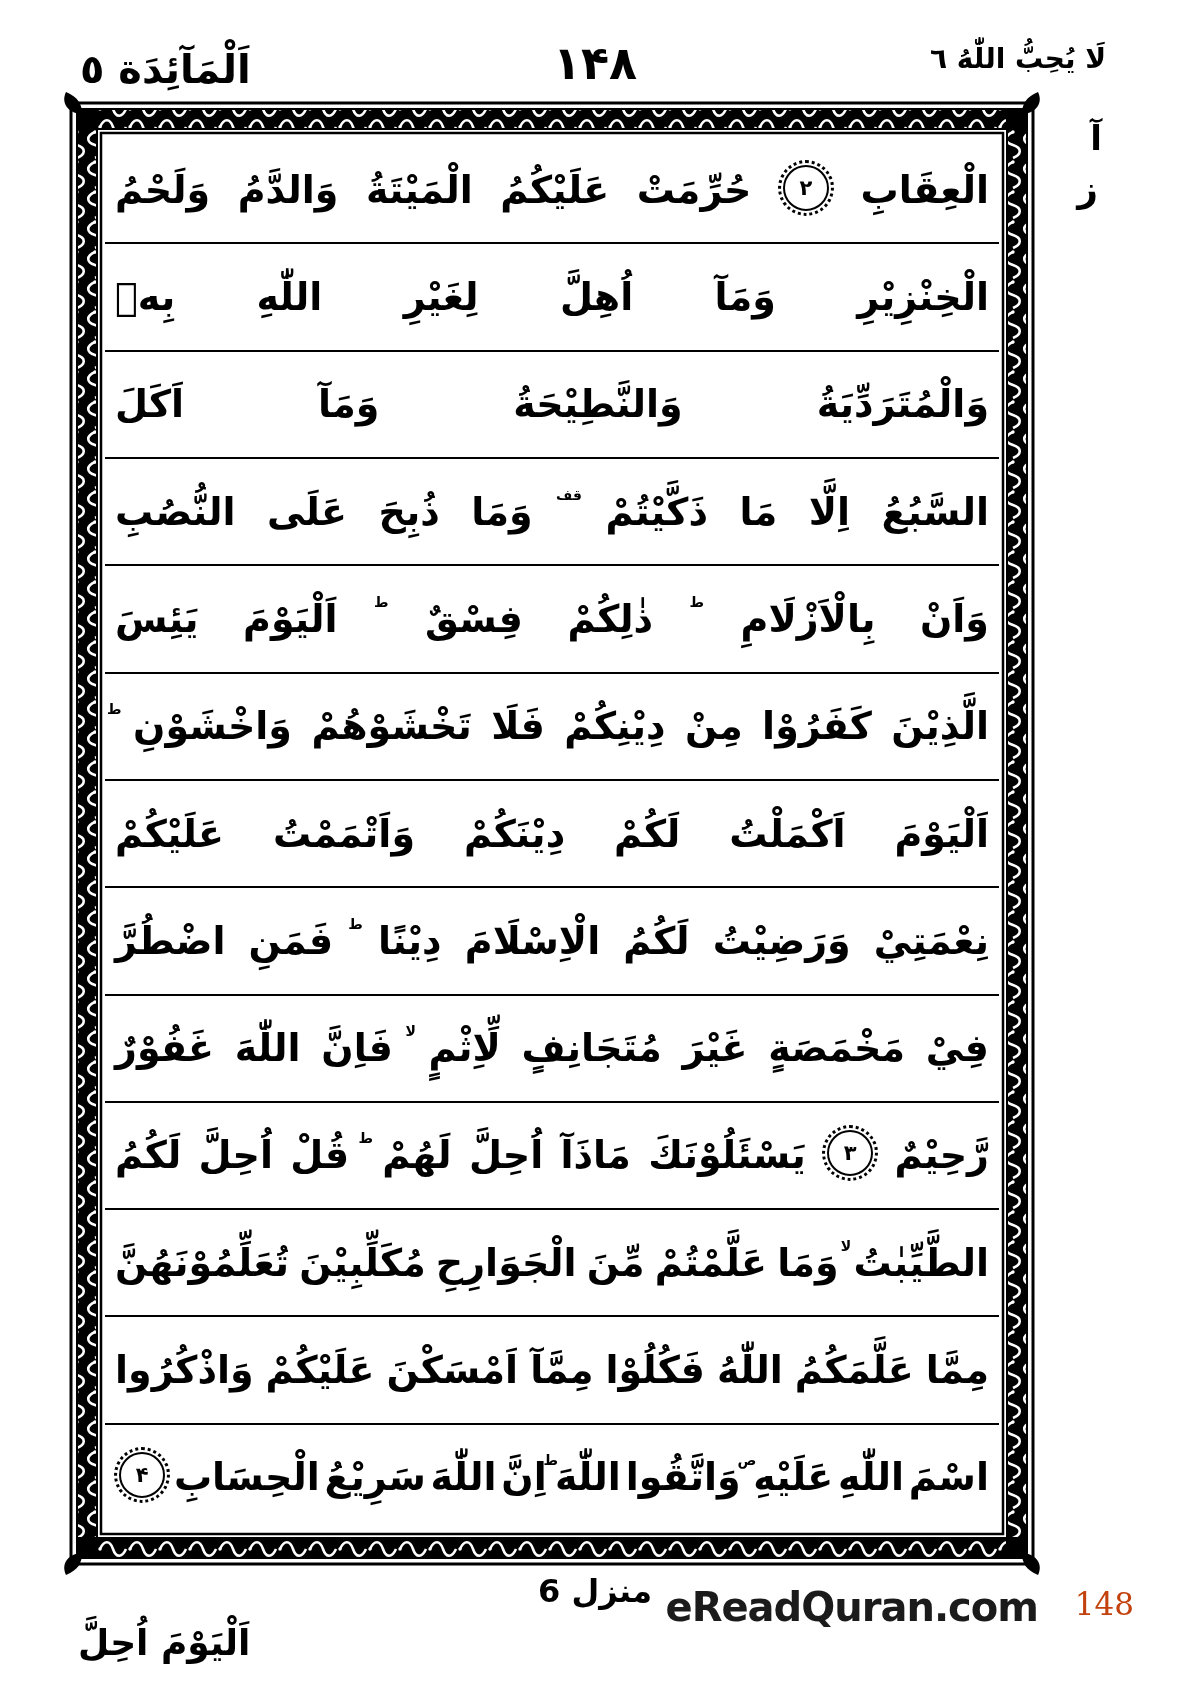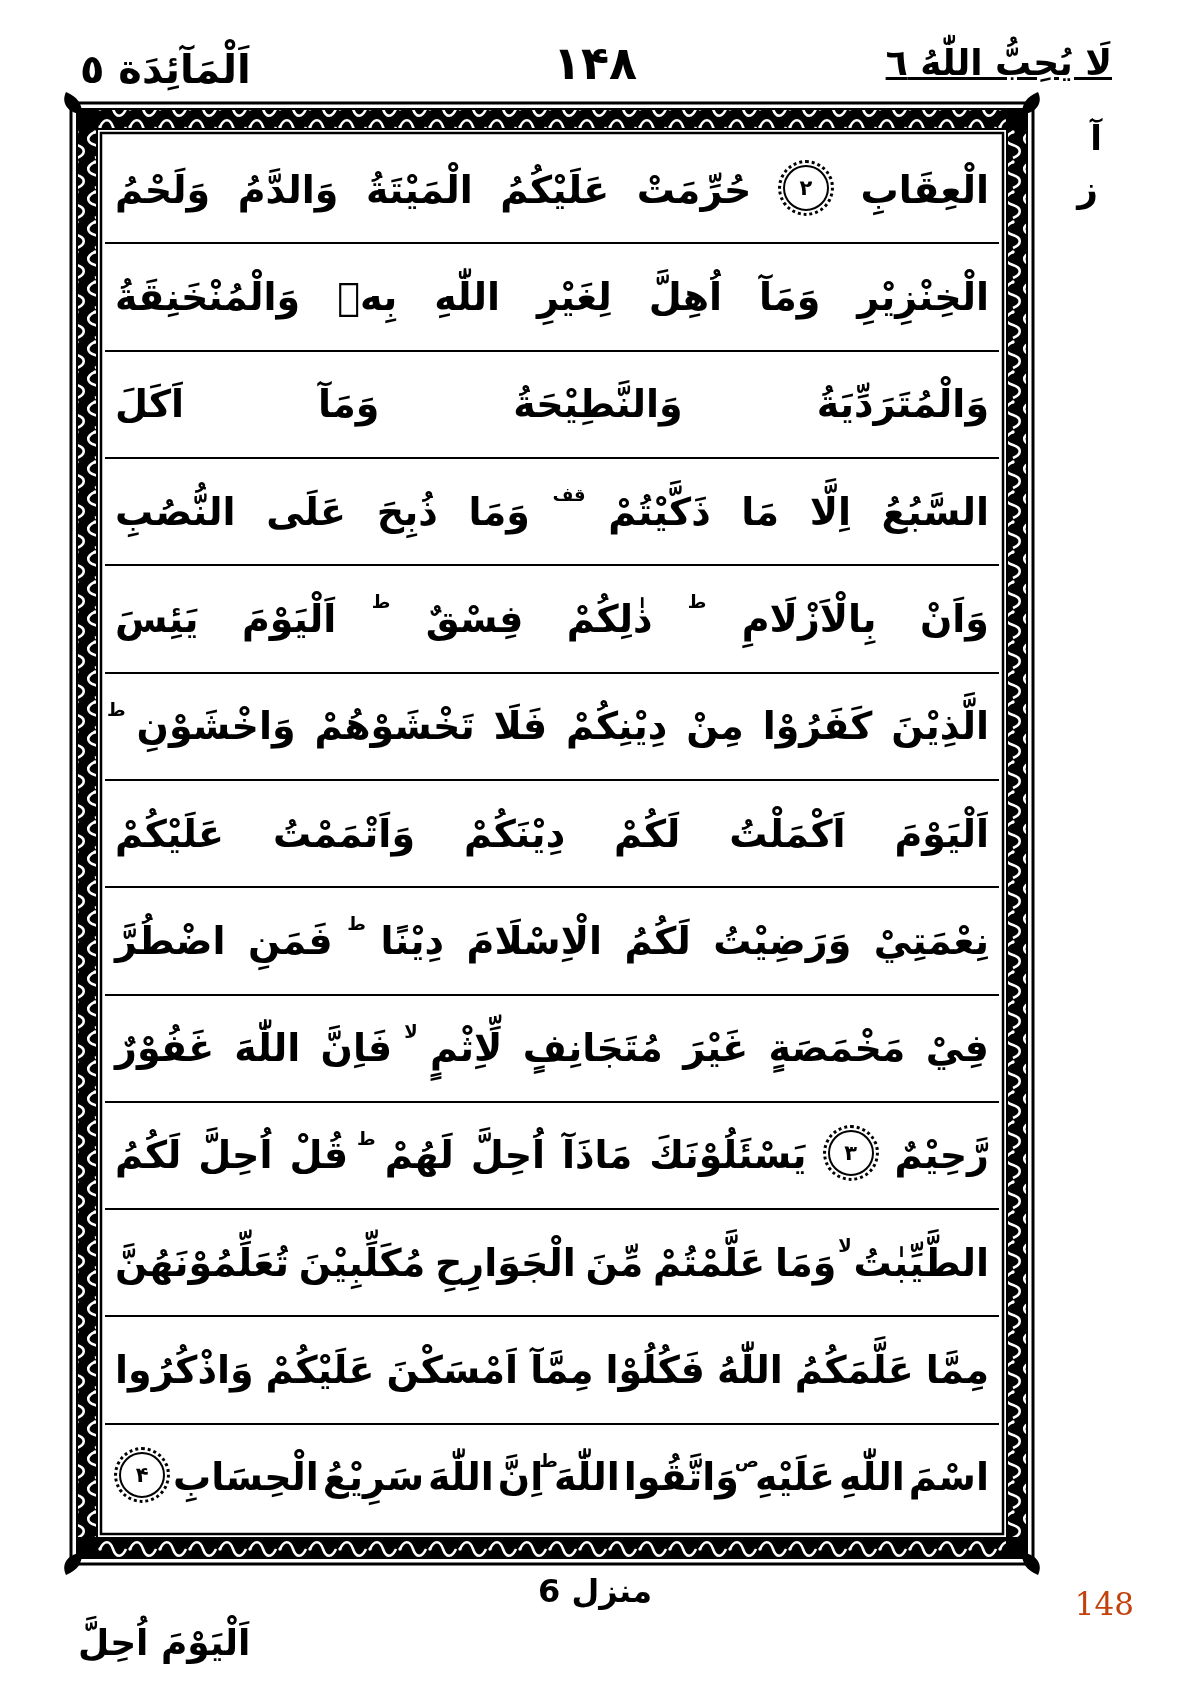--- a/index.html
+++ b/index.html
@@ -9,21 +9,21 @@
     font-family:"DejaVu Sans",sans-serif;
     position:relative;overflow:hidden;
     color:#000;
   }
   .page{position:absolute;inset:0;}
 
   
   .hdr{position:absolute;font-weight:bold;white-space:nowrap;direction:rtl;}
   .surah-label{left:80px;top:46px;font-size:40px;letter-spacing:1px;}
   .page-num-ar{left:50%;top:36px;transform:translateX(-50%);font-size:46px;}
-  .juz-label{right:78px;top:42px;font-size:36px;text-decoration:underline;}
+  .juz-label{right:84px;top:42px;font-size:28px;}
   .margin-mark{position:absolute;font-weight:bold;direction:rtl;}
   .mark-top{right:88px;top:118px;font-size:34px;}
   .mark-bottom{right:92px;top:168px;font-size:36px;}
 
   .ftr{position:absolute;white-space:nowrap;}
   .catchword{left:78px;top:1576px;font-size:36px;font-weight:bold;direction:rtl;margin-top:46px;}
   .manzil{left:50%;top:1572px;transform:translateX(-50%);font-size:32px;font-weight:bold;direction:rtl;}
   .website{right:152px;top:1584px;font-size:40px;font-weight:bold;color:#1b1b1b;letter-spacing:-1px;}
   .page-num{right:56px;top:1586px;font-size:31px;font-family:"DejaVu Serif",serif;color:#c2410c;}
 
@@ -42,21 +42,21 @@
     display:flex;align-items:center;justify-content:space-between;
     border-bottom:2px solid #000;
     padding:0 10px;
     font-size:38px;font-weight:bold;
     white-space:nowrap;overflow:hidden;
   }
   .qrow:last-child{border-bottom:none;}
   .word{flex:0 0 auto;}
   .stop{
     flex:0 0 auto;
-    font-size:18px;font-weight:bold;
+    font-size:14px;font-weight:bold;
     position:relative;top:-17px;
     margin:12px -8px;
   }
   .ayah{
     flex:0 0 auto;
     width:46px;height:46px;box-sizing:border-box;
     border:2px solid #000;border-radius:50%;
     outline:3px dotted #000;outline-offset:2px;
     display:inline-flex;align-items:center;justify-content:center;
     font-size:21px;font-weight:bold;
@@ -119,21 +119,20 @@
           <span class="word">وَالدَّمُ</span>
           <span class="word">وَلَحْمُ</span>
         </div>
         <div class="qrow">
           <span class="word">الْخِنْزِيْرِ</span>
           <span class="word">وَمَآ</span>
           <span class="word">اُهِلَّ</span>
           <span class="word">لِغَيْرِ</span>
           <span class="word">اللّٰهِ</span>
           <span class="word">بِهٖ</span>
-          <span class="word">وَالْمُنْخَنِقَةُ</span>
         </div>
         <div class="qrow">
           <span class="word">وَالْمُتَرَدِّيَةُ</span>
           <span class="word">وَالنَّطِيْحَةُ</span>
           <span class="word">وَمَآ</span>
           <span class="word">اَكَلَ</span>
         </div>
         <div class="qrow">
           <span class="word">السَّبُعُ</span>
           <span class="word">اِلَّا</span>
@@ -238,15 +237,16 @@
           <span class="word">اللّٰهَ</span>
           <span class="word">سَرِيْعُ</span>
           <span class="word">الْحِسَابِ</span>
           <span class="ayah">۴</span>
         </div>
       </div>
   </div>
 
   <div class="ftr catchword">اَلْيَوْمَ اُحِلَّ</div>
   <div class="ftr manzil">منزل 6</div>
+  <div class="ftr website">eReadQuran.com</div>
   <div class="ftr page-num">148</div>
 
 </div>
 
 </body></html>

